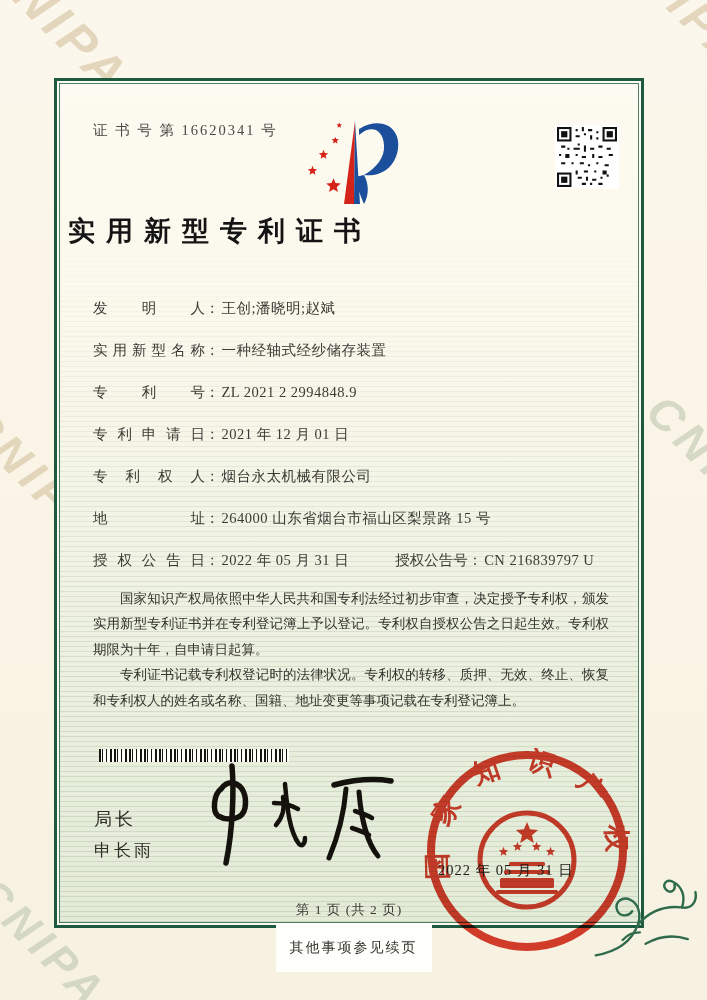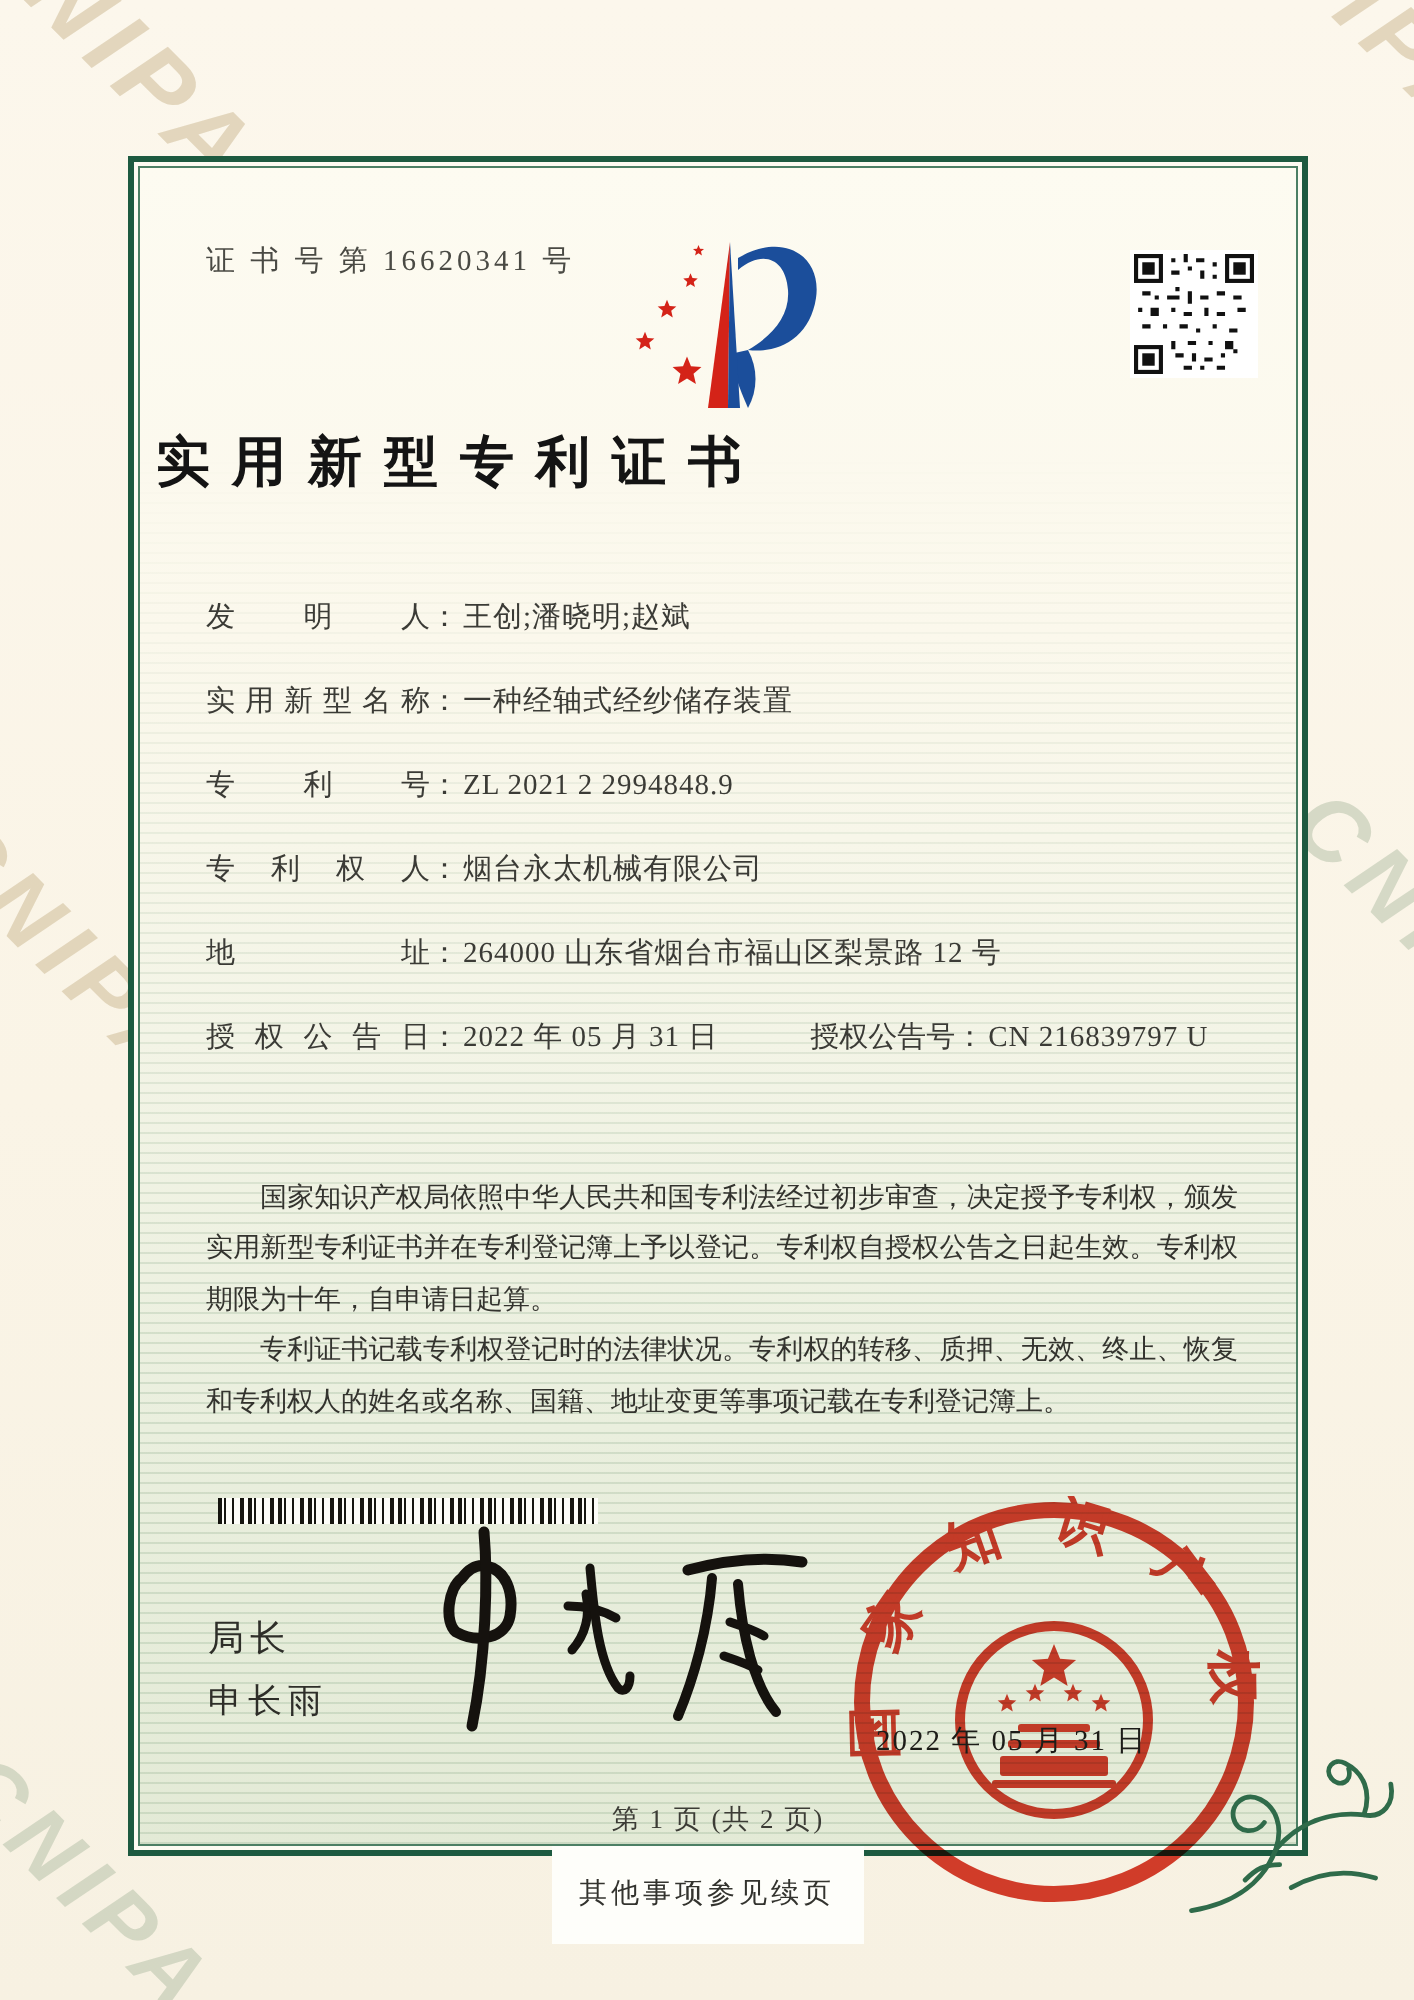--- a/index.html
+++ b/index.html
@@ -18,21 +18,21 @@
   }
   .wm.green{color:rgba(168,185,158,.45);}
   .wm1{left:-34px;top:-8px;font-size:50px;}
   .wm2{left:596px;top:-26px;font-size:46px;}
   .wm3{left:424px;top:292px;font-size:46px;color:rgba(210,196,164,.5);}
   .wm4{left:-52px;top:448px;font-size:46px;}
   .wm5{left:630px;top:436px;font-size:46px;}
   .wm6{left:-40px;top:918px;font-size:44px;}
   
   .cert{
-    position:absolute;left:64px;top:78px;width:584px;height:844px;z-index:2;
+    position:absolute;left:54px;top:78px;width:584px;height:844px;z-index:2;
     border:3px solid #1d5a40;
     box-shadow:inset 0 0 0 2px #fdfbf2, inset 0 0 0 3px #4c7f64;
     background:linear-gradient(180deg,#fdfbf1 0%,#fbf8ec 28%,#f3f4e6 52%,#eaefde 75%,#e3ead6 100%);
   }
   .cert::before{
     content:"";position:absolute;inset:3px;pointer-events:none;
     background:repeating-linear-gradient(0deg, rgba(120,158,122,.22) 0 1px, transparent 1px 5px);
     -webkit-mask-image:linear-gradient(180deg, transparent 0 16%, rgba(0,0,0,.55) 42%, #000 72%);
     mask-image:linear-gradient(180deg, transparent 0 16%, rgba(0,0,0,.55) 42%, #000 72%);
   }
@@ -137,24 +137,27 @@
     <div class="frow">
       <span class="f-label">发明人</span><span class="f-colon">：</span><span class="f-value">王创;潘晓明;赵斌</span>
     </div>
     <div class="frow">
       <span class="f-label">实用新型名称</span><span class="f-colon">：</span><span class="f-value">一种经轴式经纱储存装置</span>
     </div>
     <div class="frow">
       <span class="f-label">专利号</span><span class="f-colon">：</span><span class="f-value">ZL 2021 2 2994848.9</span>
     </div>
     <div class="frow">
+      <span class="f-label">专利申请日</span><span class="f-colon">：</span><span class="f-value">2021 年 12 月 01 日</span>
+    </div>
+    <div class="frow">
       <span class="f-label">专利权人</span><span class="f-colon">：</span><span class="f-value">烟台永太机械有限公司</span>
     </div>
     <div class="frow">
-      <span class="f-label">地址</span><span class="f-colon">：</span><span class="f-value">264000 山东省烟台市福山区梨景路 12 号</span>
+      <span class="f-label">地址</span><span class="f-colon">：</span><span class="f-value">264000 山东省烟台市福山区梨景路 15 号</span>
     </div>
     <div class="frow">
       <span class="f-label">授权公告日</span><span class="f-colon">：</span><span class="f-value">2022 年 05 月 31 日</span><span class="grant2"><span>授权公告号</span><span class="f-colon">：</span><span class="f-value">CN 216839797 U</span></span>
     </div>
   </div>
 
   <div class="paras">
     <p>国家知识产权局依照中华人民共和国专利法经过初步审查，决定授予专利权，颁发实用新型专利证书并在专利登记簿上予以登记。专利权自授权公告之日起生效。专利权期限为十年，自申请日起算。</p>
     <p>专利证书记载专利权登记时的法律状况。专利权的转移、质押、无效、终止、恢复和专利权人的姓名或名称、国籍、地址变更等事项记载在专利登记簿上。</p>
   </div>

